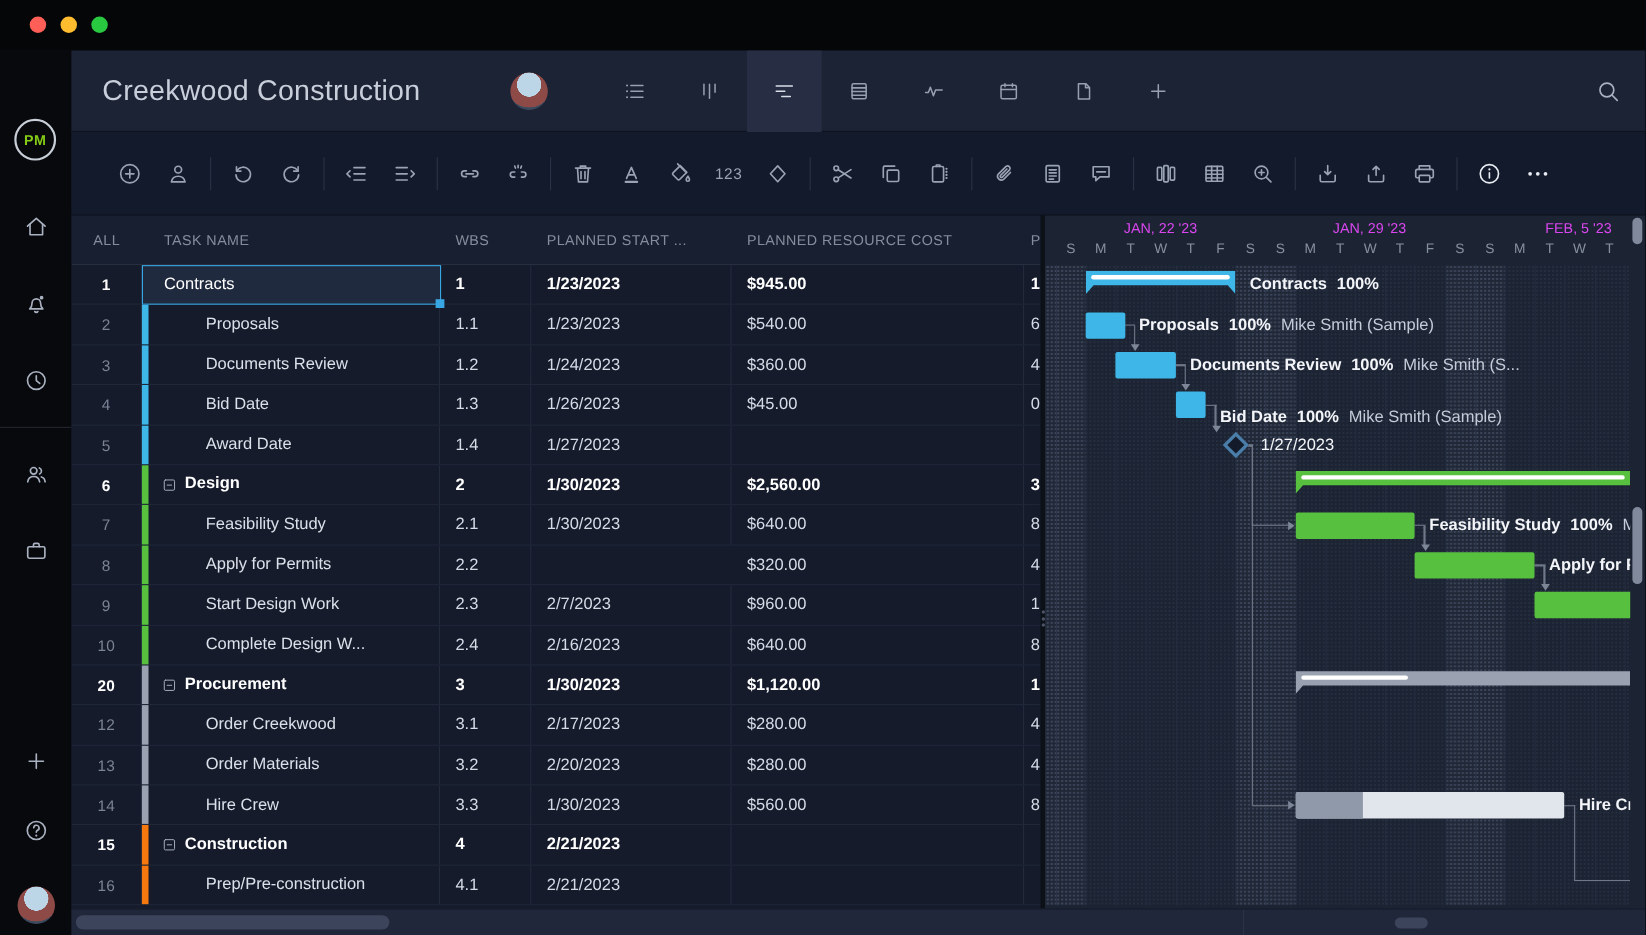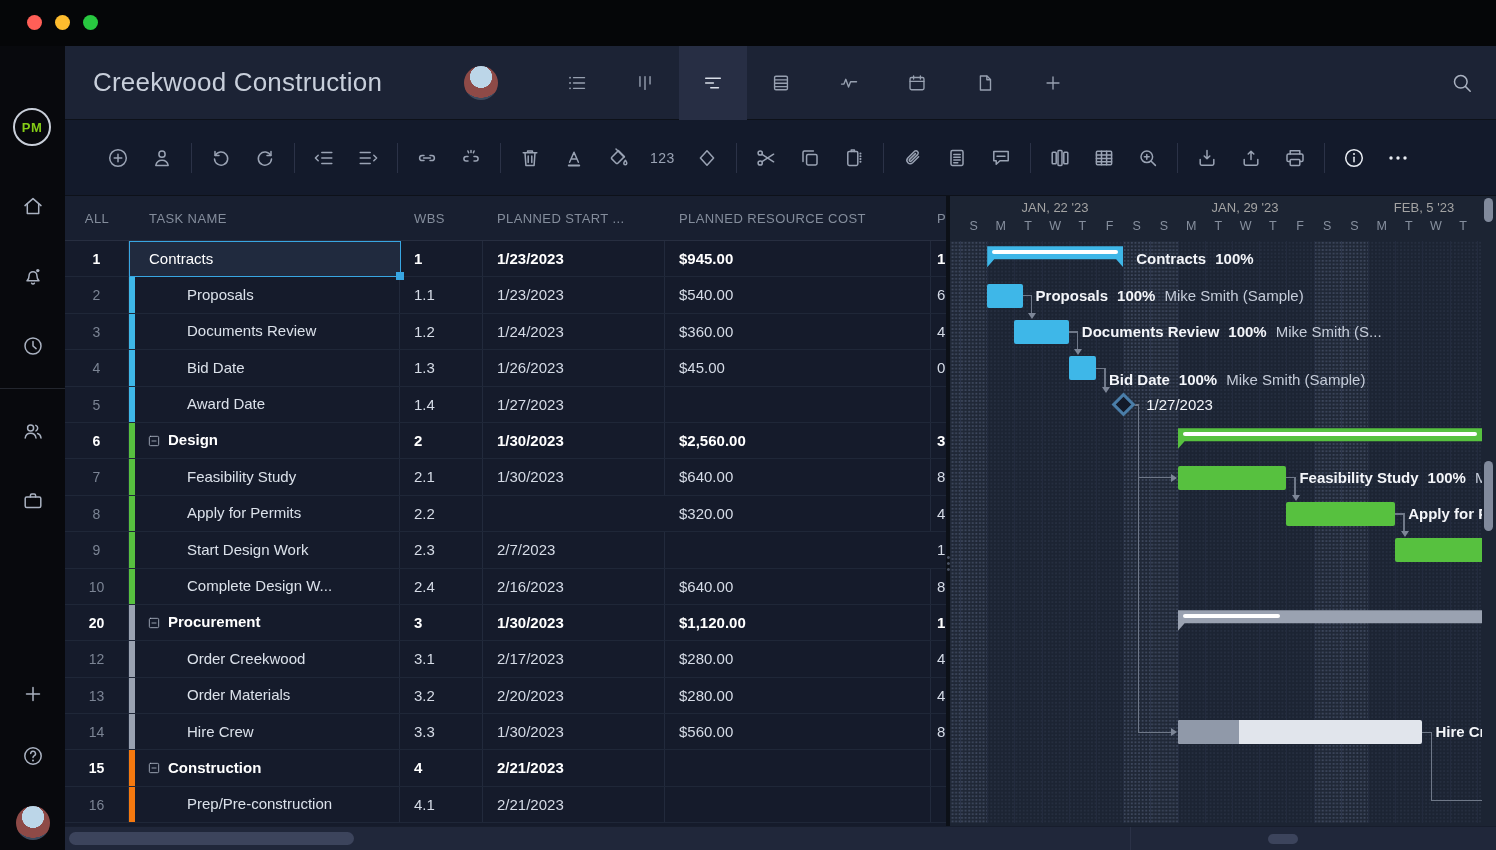--- a/index.html
+++ b/index.html
@@ -62,21 +62,21 @@
   .selbox .handle{position:absolute;right:-4px;bottom:-4px;width:8px;height:8px;background:#38a6e2;}
   .seltext{position:absolute;left:84px;top:0;height:36.4px;line-height:36.4px;z-index:3;color:#fff;font-weight:500;}
   .collapse-ic{display:inline-flex;width:14px;height:14px;color:#aab2c1;flex:none;}
   .collapse-ic svg{width:100%;height:100%;}
   
   .splitter{position:absolute;left:946px;top:196px;width:4px;bottom:24px;background:#0c1017;}
   .splitter .dots{position:absolute;left:0.5px;top:358px;color:#4a5263;font-size:11px;line-height:6px;}
   
   .ganttp{position:absolute;left:950px;top:196px;width:546px;bottom:24px;background:#1c2433;overflow:hidden;}
   .ghead{position:absolute;left:0;top:0;width:532px;height:45px;}
-  .wk{position:absolute;top:4px;transform:translateX(-50%);font-size:13px;color:#a3a3a3;white-space:nowrap;}
+  .wk{position:absolute;top:4px;transform:translateX(-50%);font-size:13px;color:#d946ef;white-space:nowrap;}
   .dl{position:absolute;top:23px;width:27.2px;text-align:center;font-size:12.5px;color:#87909f;}
   .gcanvas{position:absolute;left:0;top:45px;width:532px;height:582.4px;overflow:hidden;
      background-image:radial-gradient(rgba(120,135,170,.10) 1px,transparent 1.2px);background-size:3.6px 3.6px;}
   .wknd{position:absolute;top:0;bottom:0;background:rgba(255,255,255,.018);
      background-image:radial-gradient(rgba(130,145,185,.22) 1px,transparent 1.2px);background-size:3.6px 3.6px;}
   .dayline{position:absolute;top:0;bottom:0;width:1px;background:#232b3e;}
   .weekline{background:#2b3449;}
   .gbar{position:absolute;height:24px;border-radius:2px;}
   .gsum{position:absolute;height:21px;}
   .gsum .stripe{position:absolute;top:3.5px;height:4px;border-radius:2px;background:#fff;}
@@ -598,20 +598,21 @@
           <div class="cell c-p">4</div>
         </div>
         <div class="trow">
           <div class="cell c-num">9</div>
           <div class="strip" style="background: rgb(87, 193, 63);"></div>
           <div class="cell c-name" style="padding-left: 52px;">
             <span>Start Design Work</span>
           </div>
           <div class="cell c-wbs">2.3</div>
           <div class="cell c-start">2/7/2023</div>
+          <div class="cell c-cost">$960.00</div>
           <div class="cell c-p">1</div>
         </div>
         <div class="trow">
           <div class="cell c-num">10</div>
           <div class="strip" style="background: rgb(87, 193, 63);"></div>
           <div class="cell c-name" style="padding-left: 52px;">
             <span>Complete Design W...</span>
           </div>
           <div class="cell c-wbs">2.4</div>
           <div class="cell c-start">2/16/2023</div>
@@ -700,21 +701,21 @@
   </div>
 
   <div class="splitter">
     <div class="dots">•<br>•<br>•</div>
   </div>
 
   <div class="ganttp">
     <div class="ghead" id="ghead">
         <div class="wk" style="left: 105px;">JAN, 22 '23</div>
         <div class="wk" style="left: 295px;">JAN, 29 '23</div>
-        <div class="wk" style="left: 474px;">FEB, 5 '23</div>
+        <div class="wk" style="left: 485px;">FEB, 5 '23</div>
         <div class="dl" style="left: 10px;">S</div>
         <div class="dl" style="left: 37.2px;">M</div>
         <div class="dl" style="left: 64.4px;">T</div>
         <div class="dl" style="left: 91.6px;">W</div>
         <div class="dl" style="left: 118.8px;">T</div>
         <div class="dl" style="left: 146px;">F</div>
         <div class="dl" style="left: 173.2px;">S</div>
         <div class="dl" style="left: 200.4px;">S</div>
         <div class="dl" style="left: 227.6px;">M</div>
         <div class="dl" style="left: 254.8px;">T</div>

